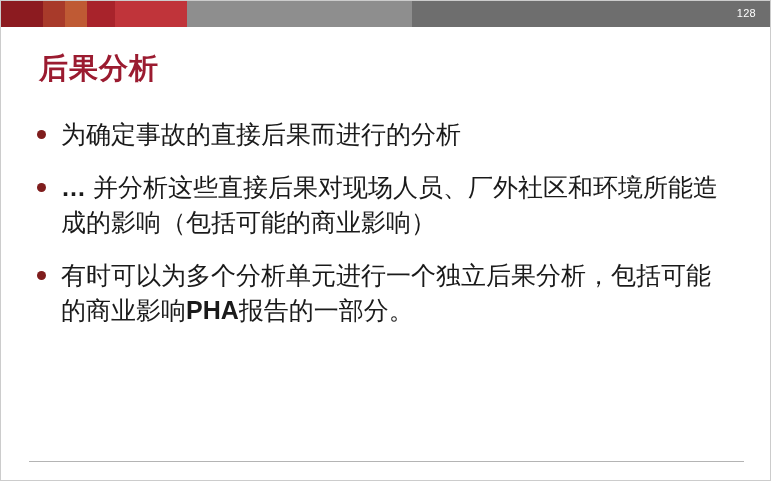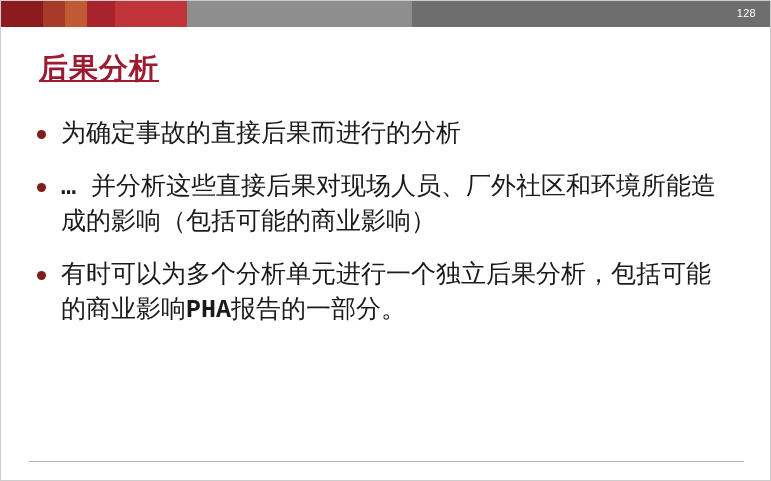--- a/index.html
+++ b/index.html
@@ -55,21 +55,20 @@
   .title {
     position: absolute;
     left: 38px;
     top: 48px;
     color: #9b1b30;
     font-size: 29px;
     font-weight: bold;
     letter-spacing: 1px;
     font-family: "DejaVu Sans", "Liberation Sans", sans-serif;
     white-space: nowrap;
-    text-decoration: underline;
   }
 
   
   .bullets {
     position: absolute;
     left: 36px;
     top: 116px;
     width: 690px;
   }
   .bullet-item {
@@ -84,21 +83,21 @@
     border-radius: 50%;
     background: #7f1d1d;
     margin-top: 13px;
     margin-right: 15px;
   }
   .bullet-text {
     flex: 1 1 auto;
     color: #1a1a1a;
     font-size: 25px;
     line-height: 35px;
-    font-family: Liberation Mono, monospace;
+    font-family: Liberation Sans, sans-serif;
   }
   .bullet-text .bold {
     font-weight: bold;
   }
 
   
   .bottom-rule {
     position: absolute;
     left: 28px;
     bottom: 18px;

